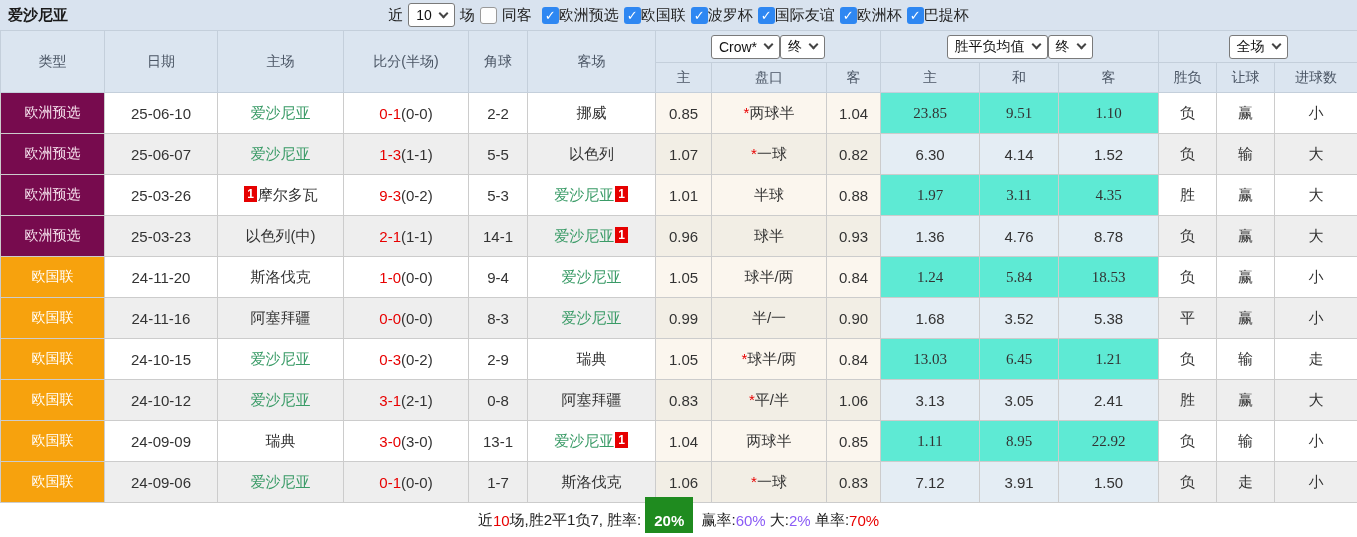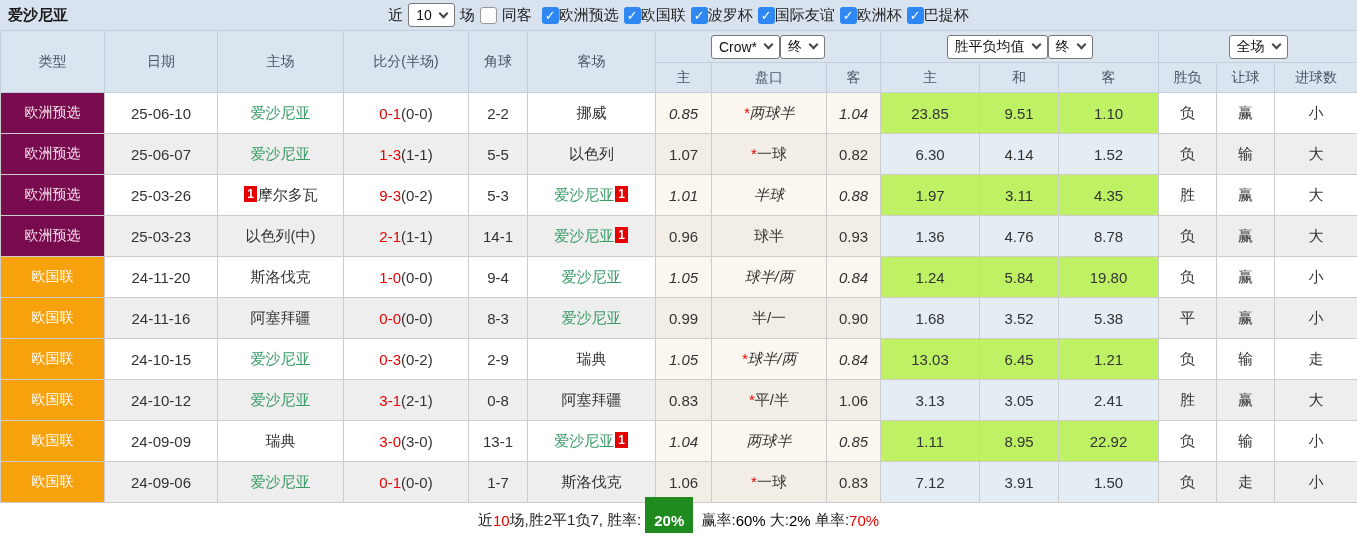--- a/index.html
+++ b/index.html
@@ -21,44 +21,44 @@
 
   
   table.matches { width: 1357px; border-collapse: collapse; table-layout: fixed; }
   .matches th { background: #dbe5f0; color: #4a5564; font-weight: normal; font-size: 14px; border: 1px solid #c4cfdb; }
   thead tr.hrow1 th { height: 32px; }
   thead tr.hrow2 th { height: 30px; }
   .matches td { border: 1px solid #ccc; text-align: center; height: 41px; font-size: 15px; color: #333; overflow: hidden; }
 
   tr.r-odd td { background: #fff; }
   tr.r-even td { background: #eee; }
-  tr.r-odd td.c-asian { background: #fbf6ee; font-style: italic; }
+  tr.r-odd td.c-asian { background: #fbf6ee; }
   tr.r-even td.c-asian { background: #f2eee5; }
-  tr.r-odd td.c-euro { background: #bef264; }
+  tr.r-odd td.c-euro { background: #5eead4; font-family: Liberation Serif, serif; }
   tr.r-even td.c-euro { background: #e4edf4; }
 
   td.c-type { font-size: 14px; }
   td.t-maroon { background: #770b4e !important; color: #f7e3ee; }
   td.t-orange { background: #f7a20d !important; color: #fff; }
 
   .team-green { color: #3a9b67; }
   .score-ft { color: #e80000; }
   .badge1 { display: inline-block; background: #e60000; color: #fff; font-weight: bold; font-size: 12px; line-height: 16px; padding: 0 3px; vertical-align: 2px; margin: 0 1px; }
   .star { color: #e80000; }
 
   .res-red { color: #ee7575; }
   .res-green { color: #4ea14e; }
   .res-blue { color: #6161e8; }
 
   .header-selects { display: flex; align-items: center; justify-content: center; }
 
   
   .summary { height: 35px; display: flex; align-items: center; justify-content: center; font-size: 15px; color: #222; white-space: pre; }
   .sum-red { color: #e80000; }
-  .sum-blue { color: #000000; }
+  .sum-blue { color: #8b5cf6; }
   .sum-badge { background: #1f8b1f; color: #fff; font-weight: bold; padding: 15px 9px; margin: 0 4px; }
 </style>
 </head>
 <body>
 
 <div class="app">
 
   <div class="topbar">
     <div class="topbar-title">爱沙尼亚</div>
     <div class="topbar-controls">
@@ -244,21 +244,21 @@
           <td class="c-date">24-11-20</td>
           <td><span>斯洛伐克</span></td>
           <td><span class="score-ft">1-0</span><span class="score-ht">(0-0)</span></td>
           <td>9-4</td>
           <td><span class="team-green">爱沙尼亚</span></td>
           <td class="c-asian">1.05</td>
           <td class="c-asian"><span>球半/两</span></td>
           <td class="c-asian">0.84</td>
           <td class="c-euro">1.24</td>
           <td class="c-euro">5.84</td>
-          <td class="c-euro">19.80</td>
+          <td class="c-euro">18.53</td>
           <td class="res-green">负</td>
           <td class="res-red">赢</td>
           <td class="res-green">小</td>
         </tr>
         <tr class="r-even">
           <td class="c-type t-orange">欧国联</td>
           <td class="c-date">24-11-16</td>
           <td><span>阿塞拜疆</span></td>
           <td><span class="score-ft">0-0</span><span class="score-ht">(0-0)</span></td>
           <td>8-3</td>

